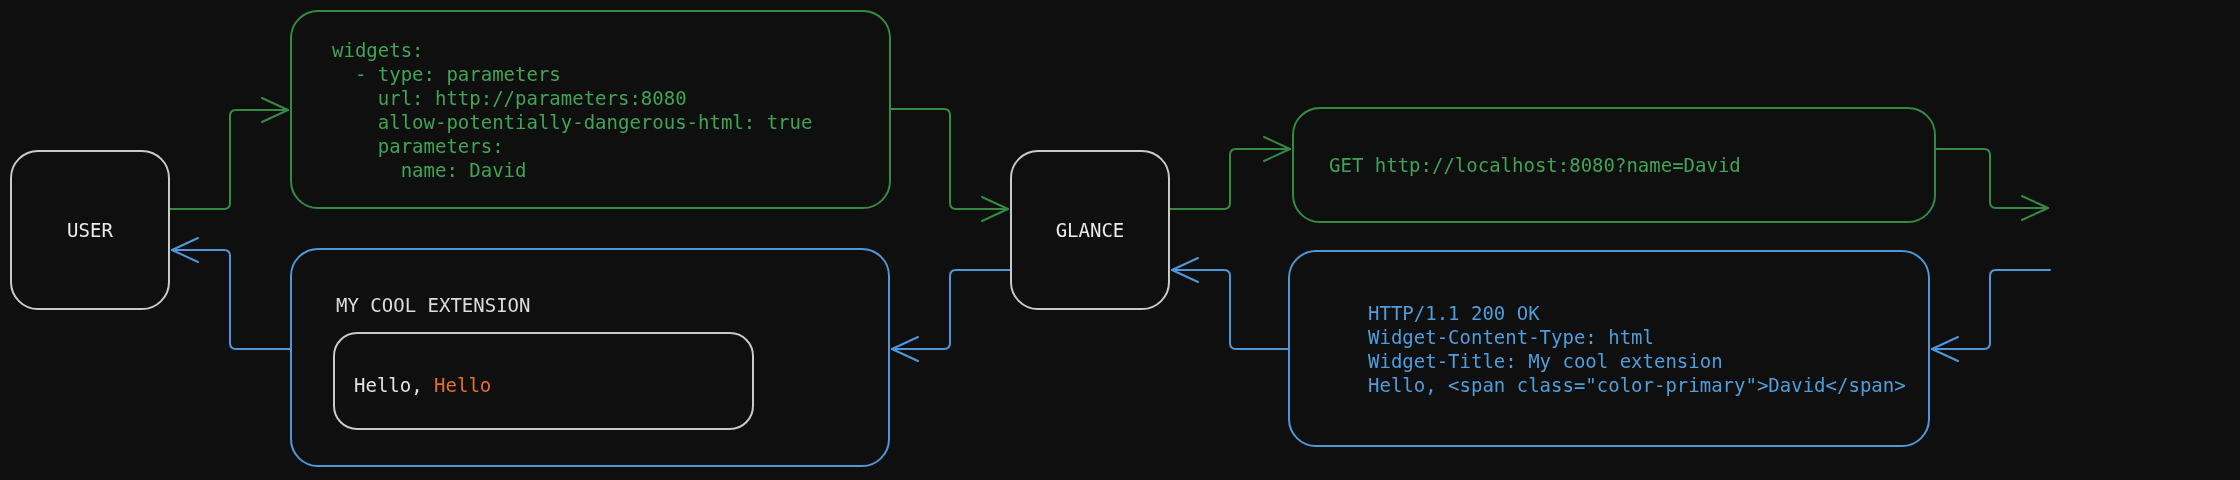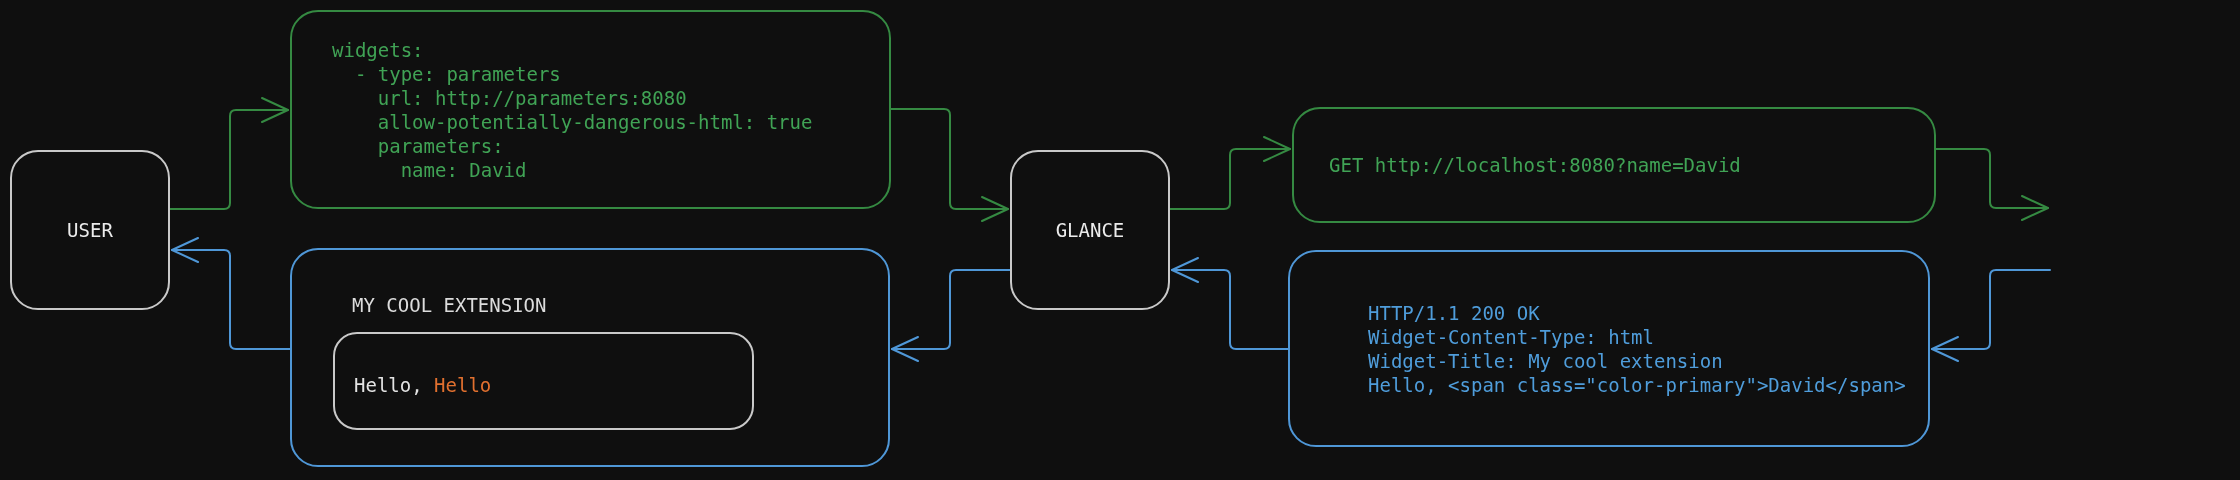--- a/index.html
+++ b/index.html
@@ -8,21 +8,21 @@
   svg.wires{position:absolute;left:0;top:0;width:2240px;height:480px;}
   .box{position:absolute;box-sizing:border-box;border-radius:28px;border:2px solid;background:#0f0f0f;}
   .node{display:flex;align-items:center;justify-content:center;border-color:#c9c9c9;}
   .node-label{font-size:19px;color:#ebebeb;white-space:pre;}
   .green-box{border-color:#358a42;}
   .blue-box{border-color:#4f97d7;}
   .code{font-size:19px;line-height:24px;white-space:pre;}
   .code.green{color:#40a355;}
   .code.blue{color:#4f9ddb;}
   .vcenter{display:flex;flex-direction:column;justify-content:center;}
-  .widget-title{position:absolute;left:60px;top:43px;font-size:19px;line-height:24px;
+  .widget-title{position:absolute;left:44px;top:43px;font-size:19px;line-height:24px;
                 color:#dcdcdc;white-space:pre;}
   .inner-box{position:absolute;left:41px;top:82px;width:421px;height:98px;box-sizing:border-box;
              border:2px solid #c9c9c9;border-radius:24px;background:#0f0f0f;}
   .greeting{position:absolute;left:19px;top:39px;font-size:19px;line-height:24px;white-space:pre;}
   .greeting .prefix{color:#e3e3e3;}
   .greeting .name{color:#e1702f;}
 </style>
 </head>
 <body>
 

